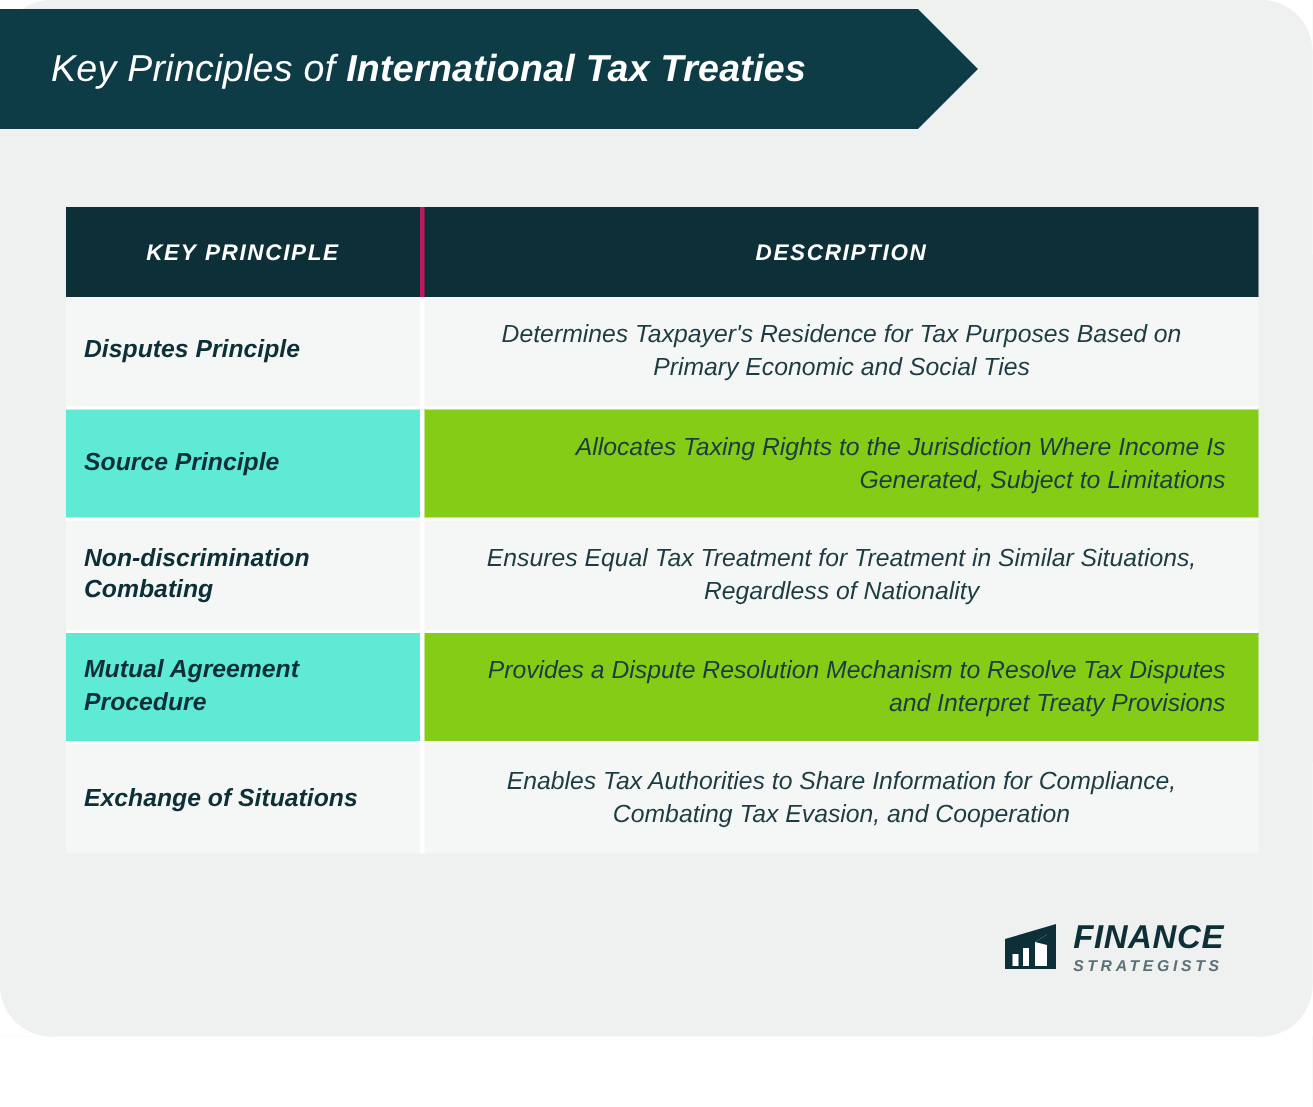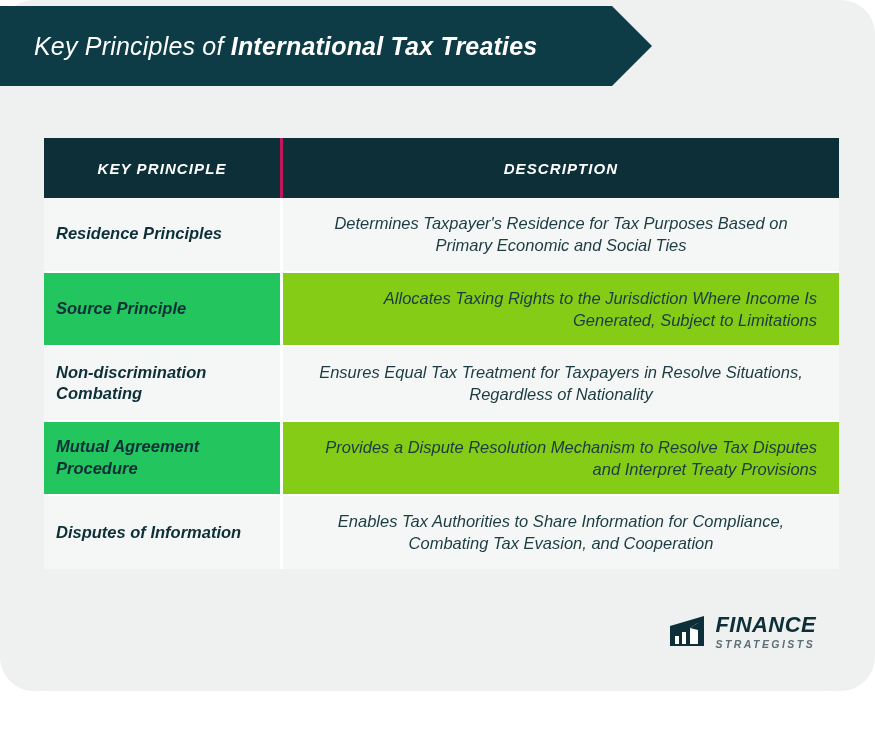--- a/index.html
+++ b/index.html
@@ -135,21 +135,21 @@
   }
   .cell-description {
     font-size: 16.5px;
     color: #1d3b42;
     padding: 14px 22px;
     line-height: 1.35;
     text-align: center;
   }
   .row-odd .cell-principle { background: #f4f7f6; }
   .row-odd .cell-description { background: #f4f7f6; }
-  .row-even .cell-principle { background: #22c55e; }
+  .row-even .cell-principle { background: #5eead4; }
   .row-even .cell-description { background: #84cc16; text-align: right; }
 
   
   .logo {
     position: absolute;
     right: 59px;
     bottom: 42px;
     display: flex;
     align-items: center;
     gap: 9px;
@@ -198,37 +198,37 @@
 
   <table class="table">
     <thead>
       <tr>
         <th class="col-principle">KEY PRINCIPLE</th>
         <th class="col-description">DESCRIPTION</th>
       </tr>
     </thead>
     <tbody>
       <tr class="row-odd">
-        <td class="cell-principle">Residence Principles</td>
+        <td class="cell-principle">Disputes Principle</td>
         <td class="cell-description">Determines Taxpayer's Residence for Tax Purposes Based on Primary Economic and Social Ties</td>
       </tr>
       <tr class="row-even">
         <td class="cell-principle">Source Principle</td>
         <td class="cell-description">Allocates Taxing Rights to the Jurisdiction Where Income Is Generated, Subject to Limitations</td>
       </tr>
       <tr class="row-odd">
         <td class="cell-principle">Non-discrimination Combating</td>
-        <td class="cell-description">Ensures Equal Tax Treatment for Taxpayers in Resolve Situations, Regardless of Nationality</td>
+        <td class="cell-description">Ensures Equal Tax Treatment for Treatment in Similar Situations, Regardless of Nationality</td>
       </tr>
       <tr class="row-even">
         <td class="cell-principle">Mutual Agreement Procedure</td>
         <td class="cell-description">Provides a Dispute Resolution Mechanism to Resolve Tax Disputes and Interpret Treaty Provisions</td>
       </tr>
       <tr class="row-odd">
-        <td class="cell-principle">Disputes of Information</td>
+        <td class="cell-principle">Exchange of Situations</td>
         <td class="cell-description">Enables Tax Authorities to Share Information for Compliance, Combating Tax Evasion, and Cooperation</td>
       </tr>
     </tbody>
   </table>
 
   <div class="logo">
     <svg class="logo-mark" viewBox="0 0 38 34">
       <polygon points="2,32 2,12 36,2 36,32" fill="#0d2f38"></polygon>
       <rect x="7" y="22" width="4" height="8" fill="#ffffff"></rect>
       <rect x="14" y="18" width="4" height="12" fill="#ffffff"></rect>

